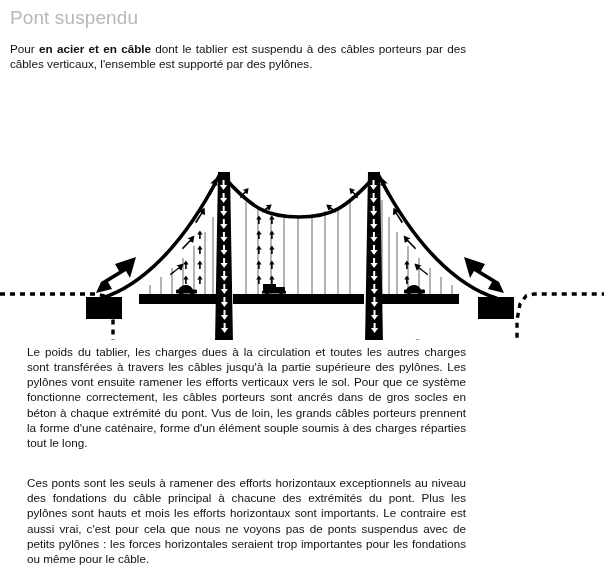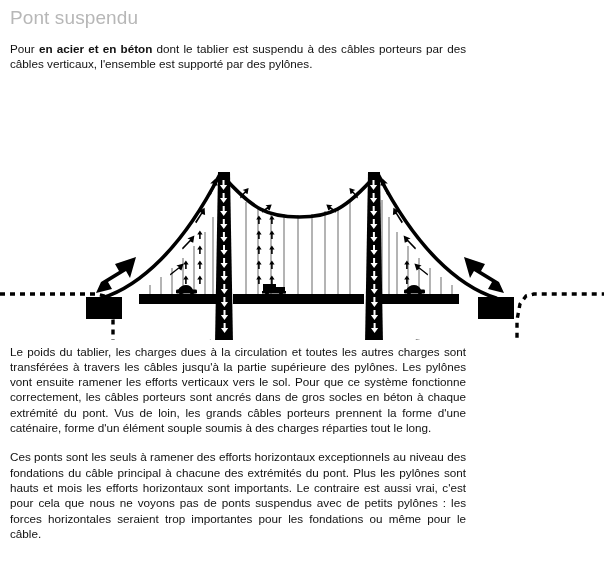--- a/index.html
+++ b/index.html
@@ -39,47 +39,48 @@
     margin: 0;
     padding: 0 10px 0 10px;
   }
   .intro {
     margin-top: 11px;
   }
   .para {
     margin-top: 0;
   }
   .para + .para {
-    margin-top: 14px;
+    margin-top: 24px;
   }
   .body-text b {
     font-weight: bold;
   }
   .figure {
     position: relative;
     width: 604px;
     height: 268px;
     margin: 0;
     padding: 0;
   }
   .figure svg {
     display: block;
   }
   .text-block-lower {
     padding-top: 4px;
+    padding-left: 17px;
   }
 </style>
 </head>
 <body>
 
 <div class="page">
 
   <h1 class="page-title">Pont suspendu</h1>
 
-  <p class="body-text intro"><span>Pour </span><b>en acier et en béton</b><span> dont le tablier est suspendu à des câbles porteurs par des câbles verticaux, l'ensemble est supporté par des pylônes.</span></p>
+  <p class="body-text intro"><span>Pour </span><b>en acier et en câble</b><span> dont le tablier est suspendu à des câbles porteurs par des câbles verticaux, l'ensemble est supporté par des pylônes.</span></p>
 
   <div class="figure">
     <svg width="604" height="268" viewBox="0 0 604 268" xmlns="http://www.w3.org/2000/svg">
 
       <g>
         <path d="M0,222 L96,222 L104,224 L110,232 L113,248 L113,278 L116,288 L125,293 L162,293 L176,290 L188,277 L199,271 L215,269
                  L228,272 L238,283 L245,292 L258,296 L372,296 L385,292 L392,283 L402,272 L415,269 L431,271 L442,277 L454,290 L468,293
                  L505,293 L514,288 L517,278 L517,248 L520,232 L526,224 L534,222 L604,222" fill="none" stroke="#000000" stroke-width="3.4" stroke-dasharray="5 5" stroke-linecap="butt" stroke-linejoin="round"></path>
       </g>
 

